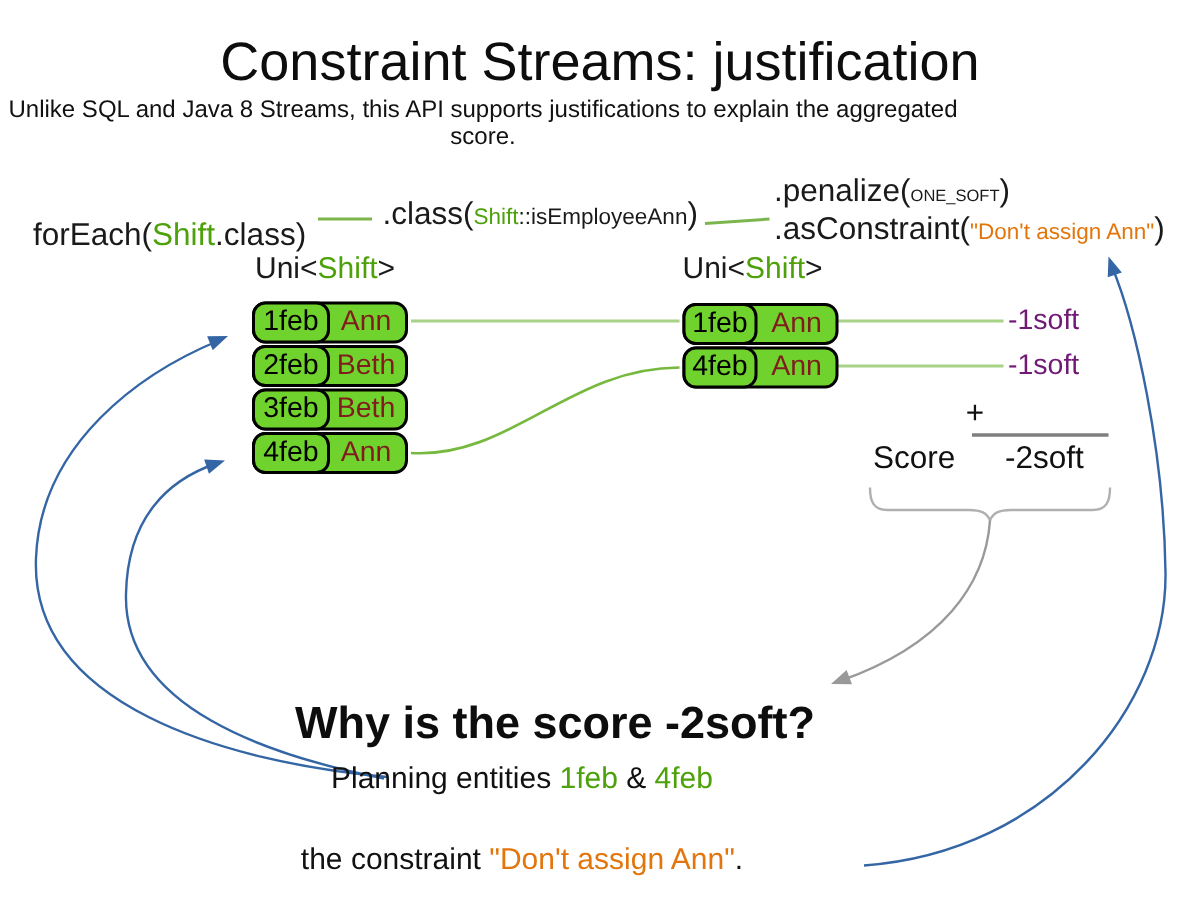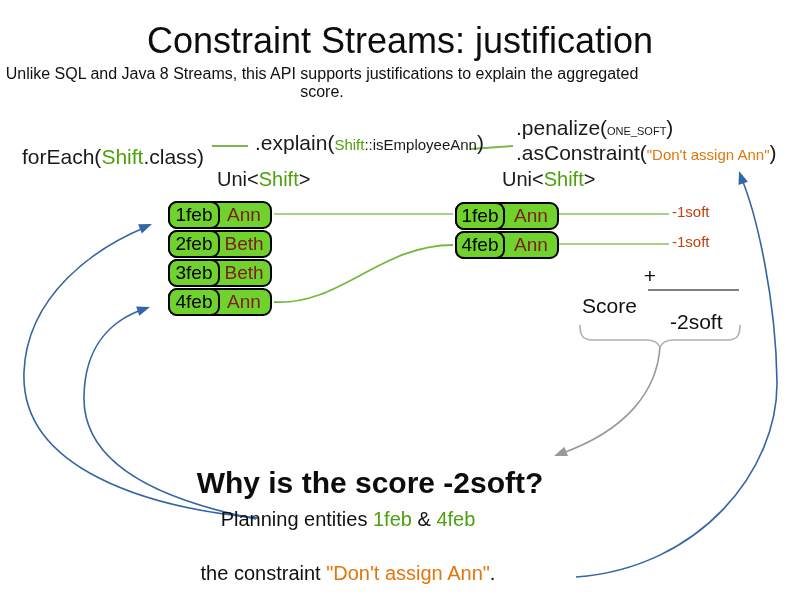--- a/index.html
+++ b/index.html
@@ -8,32 +8,32 @@
     font-family:"Liberation Sans", sans-serif;color:#000;
   }
   .abs{position:absolute;}
   .title{top:20px;left:0;width:800px;text-align:center;font-size:36px;line-height:1.15;color:#0d0d0d;}
   .subtitle{top:65px;left:0;width:644px;text-align:center;font-size:16px;color:#111;}
   .code{font-size:21px;white-space:nowrap;color:#1a1a1a;}
   .green{color:#4da10a;}
   .orange{color:#e2760c;}
   .small-arg{font-size:15px;}
   .mid-arg{font-size:11px;}
-  .uni{font-size:20px;white-space:nowrap;color:#1a1a1a;margin-left:47px;}
+  .uni{font-size:20px;white-space:nowrap;color:#1a1a1a;}
   .ltable{left:168px;top:201px;}
   .rtable{left:455px;top:202px;}
   .shift-row{position:relative;width:104px;height:28px;margin-bottom:1px;
     background:#70d22c;border:2px solid #000;border-radius:9px;box-sizing:border-box;}
   .shift-row .date{position:absolute;left:-2px;top:-2px;width:52px;height:28px;
     background:#70d22c;border:2px solid #000;border-radius:9px;box-sizing:border-box;
     display:flex;align-items:center;justify-content:center;font-size:19px;color:#000;}
   .rtable .shift-row .date{width:50px;}
   .shift-row .emp{position:absolute;left:50px;right:2px;top:0;bottom:0;
     display:flex;align-items:center;justify-content:center;font-size:19px;color:#7f1d1d;}
-  .penalty{font-size:15px;color:#c2410c;white-space:nowrap;}
+  .penalty{font-size:19px;color:#701a75;white-space:nowrap;}
   .score-txt{font-size:21px;color:#111;white-space:nowrap;}
   .why-heading{top:466px;left:0;width:740px;text-align:center;font-size:30px;font-weight:bold;color:#0d0d0d;}
   .why-line{left:0;width:696px;text-align:center;font-size:20px;color:#111;}
   svg{position:absolute;left:0;top:0;}
 </style>
 </head>
 <body>
 
 <div class="canvas">
 
@@ -59,21 +59,21 @@
     <polygon points="150,307 139.3,315.8 136.1,306.4" fill="#3465a4"></polygon>
     <path d="M576,577 C700,568 778,470 777,382 C776,300 757,215 741,177" stroke="#3465a4" stroke-width="1.6" fill="none"></path>
     <polygon points="739,171 747.9,181.7 738.5,184.9" fill="#3465a4"></polygon>
   </svg>
 
   <div class="abs title">Constraint Streams: justification</div>
   <div class="abs subtitle">Unlike SQL and Java 8 Streams, this API supports justifications to explain the aggregated score.</div>
 
   <div class="abs code" style="left:22px;top:145px;"><span>forEach(</span><span class="green">Shift</span><span>.class)</span></div>
 
-  <div class="abs code" style="left:255px;top:131px;"><span>.explain(</span><span class="small-arg green">Shift</span><span class="small-arg">::isEmployeeAnn</span><span>)</span></div>
+  <div class="abs code" style="left:255px;top:131px;"><span>.class(</span><span class="small-arg green">Shift</span><span class="small-arg">::isEmployeeAnn</span><span>)</span></div>
 
   <div class="abs code" style="left:516px;top:116px;"><span>.penalize(</span><span class="mid-arg">ONE_SOFT</span><span>)</span></div>
 
   <div class="abs code" style="left:516px;top:141px;"><span>.asConstraint(</span><span class="small-arg orange">"Don't assign Ann"</span><span>)</span></div>
 
   <div class="abs uni" style="left:170px;top:168px;"><span>Uni&lt;</span><span class="green">Shift</span><span>&gt;</span></div>
   <div class="abs uni" style="left:455px;top:168px;"><span>Uni&lt;</span><span class="green">Shift</span><span>&gt;</span></div>
 
   <div class="abs ltable">
     <div class="shift-row">
@@ -102,19 +102,19 @@
     <div class="shift-row">
       <span class="date">4feb</span>
       <span class="emp">Ann</span>
     </div>
   </div>
 
   <div class="abs penalty" style="left:672px;top:203px;">-1soft</div>
   <div class="abs penalty" style="left:672px;top:233px;">-1soft</div>
   <div class="abs score-txt" style="left:630px;top:264px;width:40px;text-align:center;">+</div>
   <div class="abs score-txt" style="left:582px;top:294px;">Score</div>
-  <div class="abs score-txt" style="left:670px;top:310px;">-2soft</div>
+  <div class="abs score-txt" style="left:670px;top:294px;">-2soft</div>
 
   <div class="abs why-heading">Why is the score -2soft?</div>
   <div class="abs why-line" style="top:508px;"><span>Planning entities </span><span class="green">1feb</span><span> &amp; </span><span class="green">4feb</span></div>
   <div class="abs why-line" style="top:562px;"><span>the constraint </span><span class="orange">"Don't assign Ann"</span><span>.</span></div>
 
 </div>
 
 </body></html>

